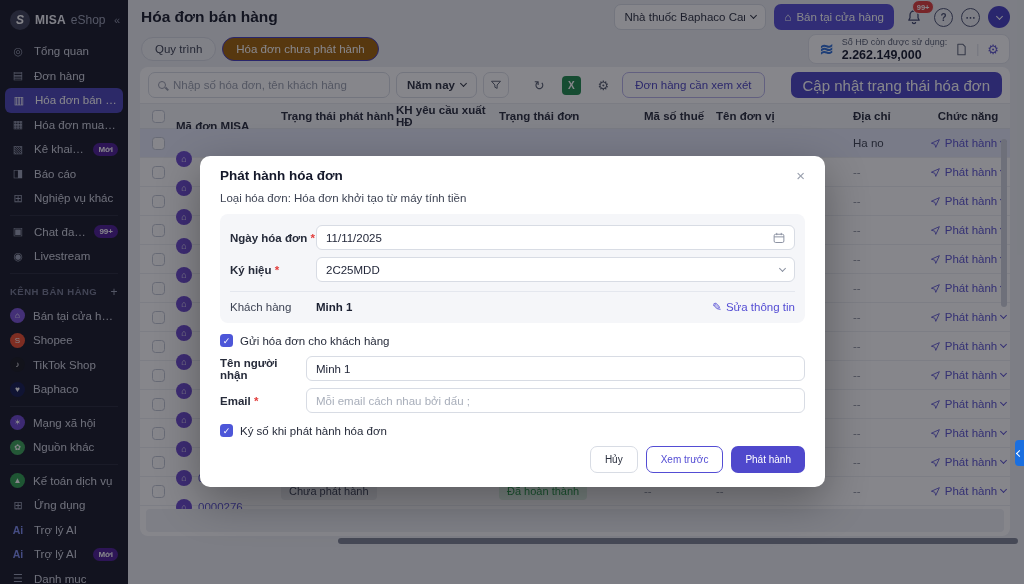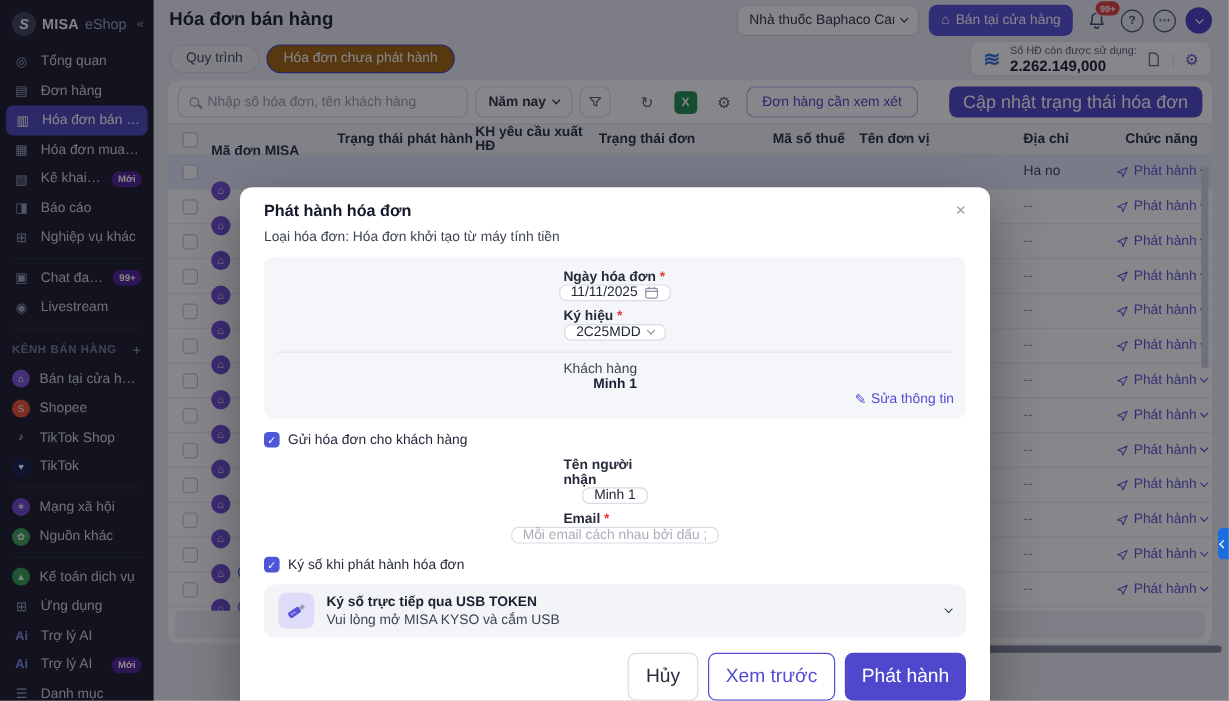--- a/index.html
+++ b/index.html
@@ -103,39 +103,39 @@
   .req { color:#e23c3a; }
 
   
   .overlay { position:absolute; inset:0; background:rgba(13,14,23,.5); z-index:40; }
   .modal { position:absolute; left:200px; top:131px; width:625px; z-index:50; background:#fff; border-radius:10px; box-shadow:0 14px 44px rgba(0,0,0,.32); padding:12px 20px 14px;margin-top:25px; }
   .modal-head { display:flex; align-items:center; }
   .modal-title { font-size:13.5px; font-weight:bold; color:#14182a; }
   .modal-close { margin-left:auto; color:#9aa0ae; font-size:15px; cursor:pointer; line-height:1; }
   .type-line { font-size:11.5px; color:#3e4454; margin:9px 0 10px; }
   .panel { background:#f5f6f9; border-radius:8px; padding:8px 10px 7px; }
-  .f-row { display:flex; align-items:center; margin:3px 0 7px;flex-direction:column; }
+  .f-row { display:flex; align-items:center; margin:3px 0 7px; }
   .f-row:last-child { margin-bottom:2px; }
   .f-label { width:86px; font-size:11.5px; font-weight:bold; color:#262b3a; flex-shrink:0; }
   .f-label.normal { font-weight:normal; color:#3e4454; }
   .f-input { flex:1; height:25px; border:1px solid #d8dce4; border-radius:6px; background:#fff; display:flex; align-items:center; padding:0 9px; font-size:11.5px; color:#23283a; gap:6px; }
   .f-input .grow { flex:1; }
   .f-input .ph { color:#a8aeba; }
   .panel-div { border-top:1px solid #e4e7ee; margin:9px 0 8px; height:0; }
   .cust-value { font-size:11.5px; font-weight:bold; color:#1c2132; }
   .edit-link { margin-left:auto; color:#544dd4; font-size:11.5px; display:flex; align-items:center; gap:4px; cursor:pointer; }
   .cb-row { display:flex; align-items:center; gap:7px; font-size:11.5px; color:#262b3a; margin:11px 0 9px; }
   .cbx { width:13px; height:13px; border-radius:3.5px; background:#4d56d8; color:#fff; font-size:9px; display:inline-flex; align-items:center; justify-content:center; flex-shrink:0; }
   .usb-panel { background:#f3f4f7; border-radius:8px; display:flex; align-items:center; gap:10px; padding:7px 12px; margin:10px 0 13px; }
   .usb-icon-box { width:30px; height:30px; background:#dfdcf8; border-radius:7px; display:flex; align-items:center; justify-content:center; flex-shrink:0; }
   .usb-title { font-size:11.5px; font-weight:bold; color:#1c2132; }
   .usb-sub { font-size:11.5px; color:#3e4454; margin-top:3px; }
   .usb-chev { margin-left:auto; color:#3e4454; }
   .modal-footer { display:flex; justify-content:flex-end; gap:8px; }
-  .btn { height:40px; padding:0 14px; border-radius:7px; font-size:16px; display:flex; align-items:center; cursor:pointer; }
+  .btn { height:27px; padding:0 14px; border-radius:7px; font-size:10px; display:flex; align-items:center; cursor:pointer; }
   .btn-cancel { background:#fff; border:1px solid #d8dce4; color:#2a2f3e; }
   .btn-preview { background:#fff; border:1px solid #544dd4; color:#544dd4; }
   .btn-submit { background:#4f48cc; border:none; color:#fff; }
 
   .right-tab { position:absolute; right:0; top:440px; width:9px; height:26px; background:#1a6fe0; border-radius:4px 0 0 4px; z-index:60; display:flex; align-items:center; justify-content:center; cursor:pointer; }
 </style>
 </head>
 <body>
 
 <div class="app">
@@ -199,21 +199,21 @@
         <div class="side-item">
           <span class="side-icon chip" style="background: rgb(238, 77, 45);">S</span>
           <span class="side-label">Shopee</span>
         </div>
         <div class="side-item">
           <span class="side-icon chip" style="background: rgb(22, 24, 31);">♪</span>
           <span class="side-label">TikTok Shop</span>
         </div>
         <div class="side-item">
           <span class="side-icon chip" style="background: rgb(19, 26, 79);">♥</span>
-          <span class="side-label">TikTok</span>
+          <span class="side-label">Baphaco</span>
         </div>
         <div class="side-div"></div>
         <div class="side-item">
           <span class="side-icon chip" style="background: rgb(109, 70, 207);">✶</span>
           <span class="side-label">Mạng xã hội</span>
         </div>
         <div class="side-item">
           <span class="side-icon chip" style="background: rgb(59, 162, 87);">✿</span>
           <span class="side-label">Nguồn khác</span>
         </div>
@@ -703,37 +703,20 @@
     <div class="f-input">
       <span class="grow ph">Mỗi email cách nhau bởi dấu ;</span>
     </div>
   </div>
 
   <div class="cb-row">
     <span class="cbx">✓</span>
     <span>Ký số khi phát hành hóa đơn</span>
   </div>
 
-  <div class="usb-panel">
-    <span class="usb-icon-box">
-      <svg viewBox="0 0 24 24" width="20" height="20">
-          <g transform="rotate(-35 12 12)">
-            <rect x="3" y="9" width="13" height="6.5" rx="2" fill="#5a52d4"></rect>
-            <rect x="16.5" y="10.2" width="4.5" height="4" rx="1" fill="#9aa0b4"></rect>
-            <circle cx="6.5" cy="12.2" r="0.9" fill="#cfcaf6"></circle>
-            <circle cx="9.5" cy="12.2" r="0.9" fill="#cfcaf6"></circle>
-          </g>
-        </svg>
-    </span>
-    <span>
-      <div class="usb-title">Ký số trực tiếp qua USB TOKEN</div>
-      <div class="usb-sub">Vui lòng mở MISA KYSO và cắm USB</div>
-    </span>
-    <span class="chev usb-chev"></span>
-  </div>
 
   <div class="modal-footer">
     <button class="btn btn-cancel">Hủy</button>
     <button class="btn btn-preview">Xem trước</button>
     <button class="btn btn-submit">Phát hành</button>
   </div>
 </div>
 
 <div class="right-tab">
     <span class="chev-left"></span>

